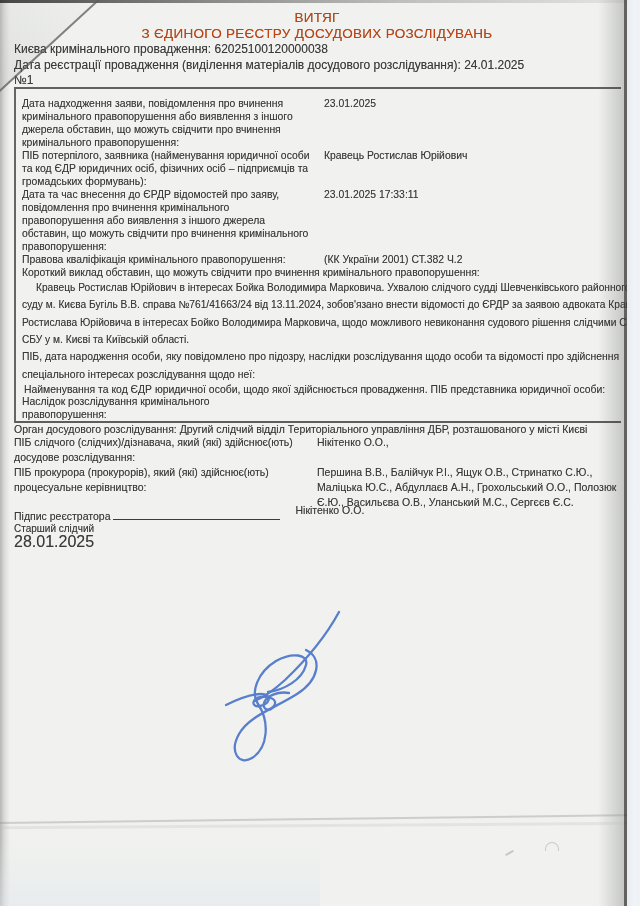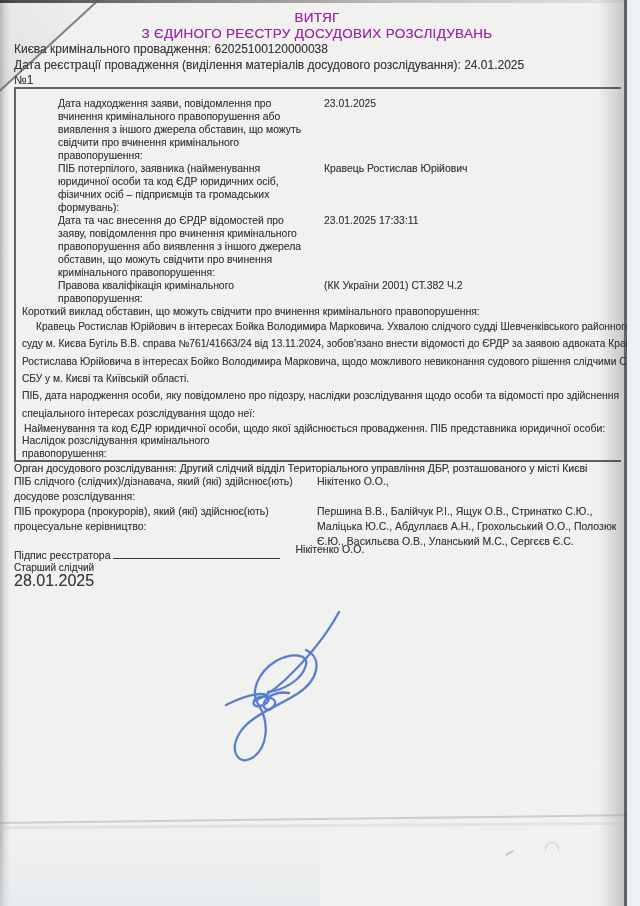--- a/index.html
+++ b/index.html
@@ -6,38 +6,38 @@
   .page{
     position:relative;width:640px;height:906px;overflow:hidden;
     background:#f1f2ef;
     font-family:"Liberation Sans", sans-serif;
     color:#3a3a3a;
     text-shadow:0 0 .5px rgba(80,80,80,.55);
   }
   .content{position:absolute;inset:0;padding:10px 20px 0 14px;box-sizing:border-box;z-index:2;}
   .content div{margin:0;}
 
-  .title{ text-align:center;font-size:13.5px;letter-spacing:.3px;color:#a21caf;}
+  .title{ text-align:center;font-size:13.5px;letter-spacing:.3px;color:#c2410c;}
   .t1{margin-top:4px;line-height:16px;}
   .t2{margin-top:7px;line-height:16px;}
   .case-line{margin-top:19px;font-size:12px;line-height:15px;}
   .reg-line{font-size:12px;line-height:17px;white-space:nowrap;}
   .reg-wrap{margin-top:16px;}
   .rec-no{margin-top:11px;font-size:12px;line-height:13px;}
 
   .box{
     margin-left:-4px;margin-top:2px;width:607px;box-sizing:border-box;
     border-top:2px solid rgba(58,58,56,.78);
     border-left:2px solid rgba(68,68,66,.8);
     border-bottom:2px solid rgba(58,58,56,.8);
     padding:8px 0 0 6px;
     font-size:10.4px;
   }
   .frow{display:grid;grid-template-columns:296px 1fr;line-height:13px;margin-bottom:4px;}
-  .frow .lbl{padding-right:6px;margin-left:36px;}
+  .frow .lbl{padding-right:6px;}
   .frow .val{padding-left:6px;}
   .sum-head{margin-top:13px;line-height:13px;}
   .summary{margin-top:7px;font-size:10.2px;line-height:17.3px;}
   .summary .ln{white-space:nowrap;}
   .summary .indent{padding-left:14px;}
   .suspect{margin-top:9px;line-height:17.5px;}
   .suspect .ln{white-space:nowrap;}
   .legal-head{margin-top:13px;line-height:13px;white-space:nowrap;padding-left:2px;}
   .outcome{margin-top:14px;line-height:12.5px;width:296px;}
 

